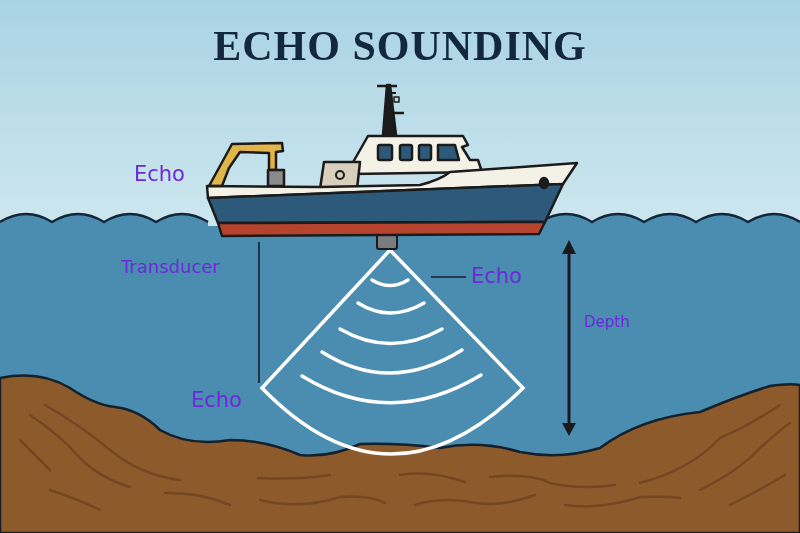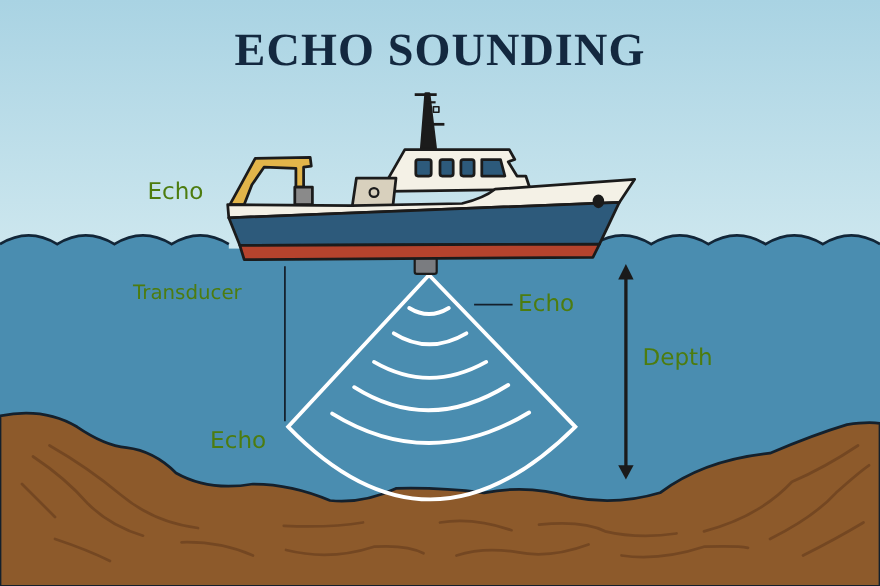--- a/index.html
+++ b/index.html
@@ -2,32 +2,32 @@
 <html><head>
 <meta charset="utf-8">
 <style>
   html, body { margin: 0; padding: 0; }
   body { width: 800px; height: 533px; overflow: hidden; background: #bcdfe9; }
   .stage { position: relative; width: 800px; height: 533px; }
   svg.scene { position: absolute; left: 0; top: 0; width: 800px; height: 533px; }
   .label {
     position: absolute;
     font-family: "DejaVu Sans", "Liberation Sans", sans-serif;
-    color: #4d7c0f;
+    color: #6d28d9;
     white-space: nowrap;
   }
   .title {
     position: absolute; left: 0; top: 22px; width: 800px; text-align: center;
     font-family: Liberation Serif, serif;
     font-weight: bold; font-size: 42px; letter-spacing: 1px; color: #13283f;
   }
   .lbl-echo-ship { left: 134px; top: 162px; font-size: 21px; }
   .lbl-transducer { left: 121px; top: 256px; font-size: 18px; }
   .lbl-echo-right { left: 471px; top: 264px; font-size: 21px; }
-  .lbl-depth { left: 584px; top: 313px; font-size: 21px; }
+  .lbl-depth { left: 584px; top: 313px; font-size: 15px; }
   .lbl-echo-bottom { left: 191px; top: 388px; font-size: 21px; }
 </style>
 </head>
 <body>
 
 <div class="stage">
   <svg class="scene" viewBox="0 0 800 533">
     <defs>
       <linearGradient id="skyg" x1="0" y1="0" x2="0" y2="1">
         <stop offset="0" stop-color="#a9d3e3"></stop>

